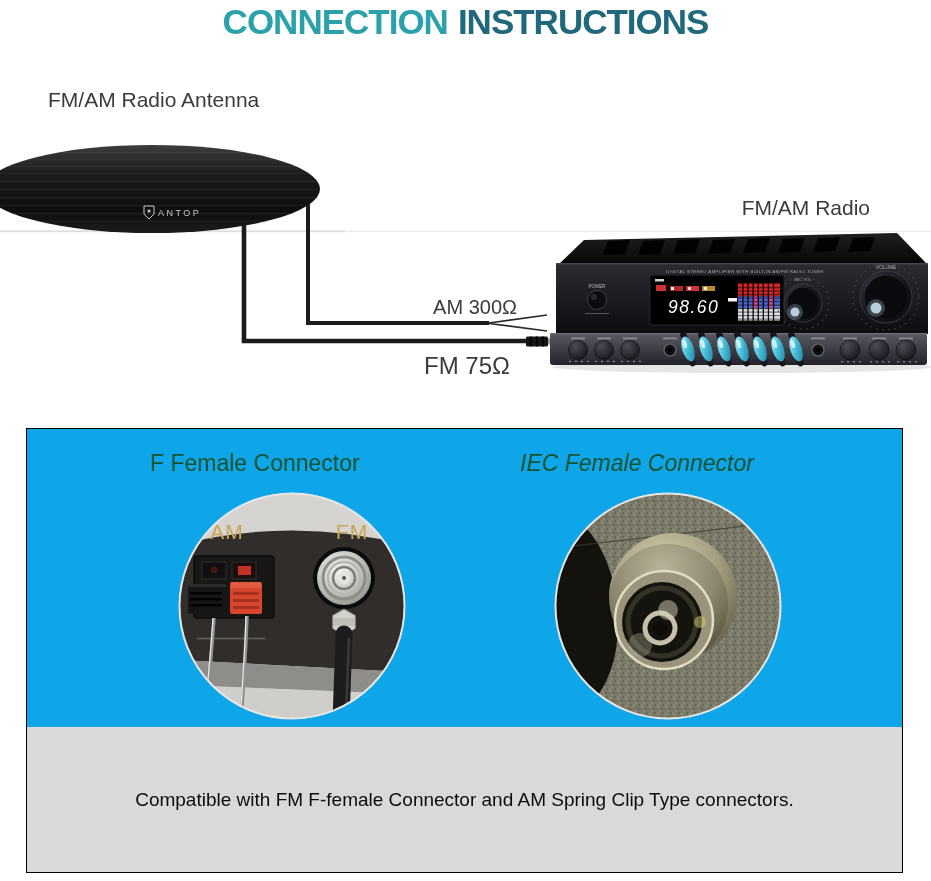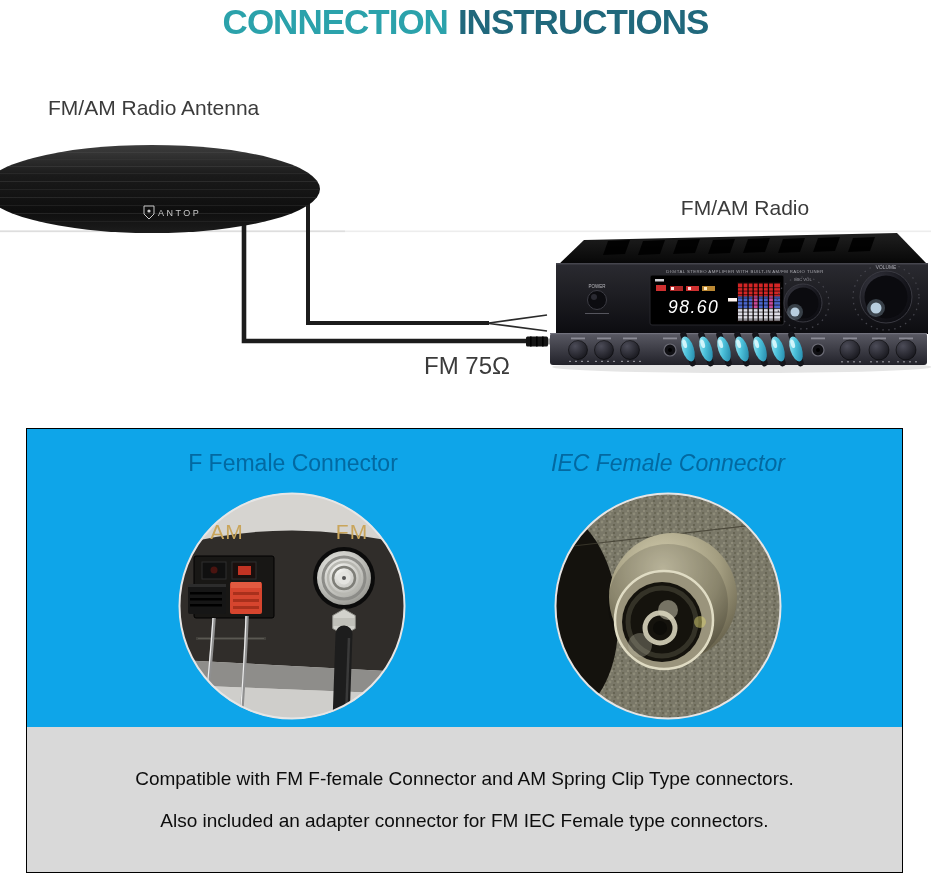--- a/index.html
+++ b/index.html
@@ -10,50 +10,49 @@
   .abs{position:absolute;}
   
   #title{
     top:2px;left:0;width:931px;text-align:center;
     font-size:35px;font-weight:700;letter-spacing:-1px;white-space:nowrap;
   }
   #title .t1{color:#2ba2ab;margin-right:10px;}
   #title .t2{color:#20687c;}
   
   .lbl{color:#3b3b3b;font-size:21px;white-space:nowrap;}
-  #antenna-label{top:96px;left:48px;}
-  #radio-label{top:196px;left:620px;width:250px;text-align:center;}
+  #antenna-label{top:88px;left:48px;}
+  #radio-label{top:196px;left:620px;width:250px;text-align:right;}
   #am-label{top:296px;left:330px;width:187px;text-align:right;font-size:20px;}
   #fm-label{top:352px;left:330px;width:180px;text-align:right;font-size:24px;}
   
   #connector-box{
     top:428px;left:26px;width:875px;height:443px;
     border:1px solid #000000;background:#0ea5e9;
   }
   #caption-strip{
     position:absolute;left:0;right:0;bottom:0;height:145px;background:#d9d9d9;
     display:flex;flex-direction:column;align-items:center;justify-content:center;gap:20px;
     font-size:19px;color:#0d0d0d;
   }
-  .conn-heading{color:#0369a1;font-size:23px;text-align:center;white-space:nowrap;}
+  .conn-heading{color:#14532d;font-size:23px;white-space:nowrap;}
   #f-heading{top:450px;left:150px;width:286px;}
   #iec-heading{top:450px;left:520px;width:296px;font-style:italic;}
   #gfx{top:0;left:0;pointer-events:none;}
   #gfx text{font-family:"Liberation Sans",sans-serif;}
   .seg{font-family:"DejaVu Sans Mono",monospace;font-style:italic;}
 </style>
 </head>
 <body>
 
 <div id="canvas">
 
   <div id="connector-box" class="abs">
     <div id="caption-strip">
       <div>Compatible with FM F-female Connector and AM Spring Clip Type connectors.</div>
-      <div>Also included an adapter connector for FM IEC Female type connectors.</div>
     </div>
   </div>
 
   <svg id="gfx" class="abs" width="931" height="881" viewBox="0 0 931 881">
     <defs>
       <linearGradient id="antGrad" x1="0" y1="0" x2="0" y2="1">
         <stop offset="0" stop-color="#3d3d3d"></stop>
           <stop offset="0.35" stop-color="#1a1a1a"></stop>
         <stop offset="0.75" stop-color="#0e0e0e"></stop>
           <stop offset="1" stop-color="#1c1c1c"></stop>
@@ -404,17 +403,18 @@
       </g>
       <circle cx="668" cy="606" r="112.5" fill="none" stroke="#e6e6e6" stroke-width="2"></circle>
     </g>
   </svg>
 
   <div id="title" class="abs">
     <span class="t1">CONNECTION</span><span class="t2">INSTRUCTIONS</span>
   </div>
   <div id="antenna-label" class="abs lbl">FM/AM Radio Antenna</div>
   <div id="radio-label" class="abs lbl">FM/AM Radio</div>
+  <div id="am-label" class="abs lbl">AM 300Ω</div>
   <div id="fm-label" class="abs lbl">FM 75Ω</div>
   <div id="f-heading" class="abs conn-heading">F Female Connector</div>
   <div id="iec-heading" class="abs conn-heading">IEC Female Connector</div>
 
 </div>
 
 </body></html>

